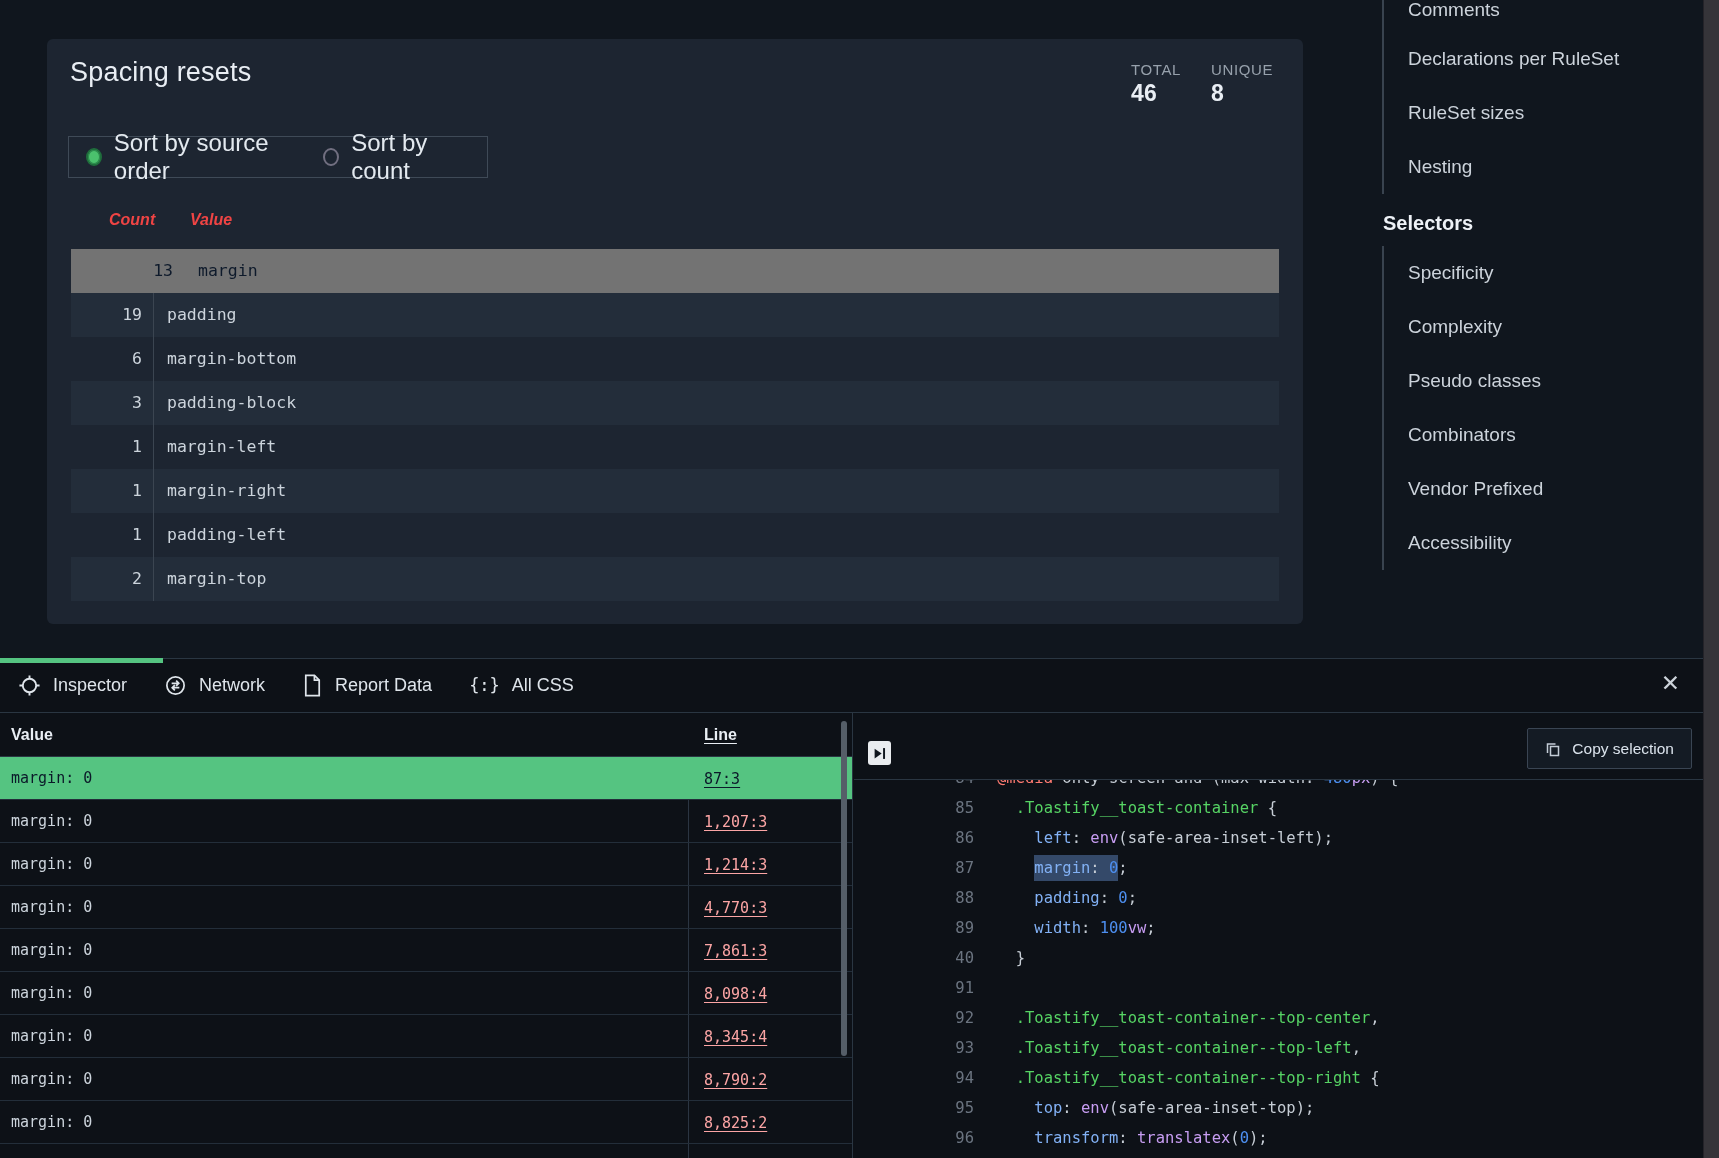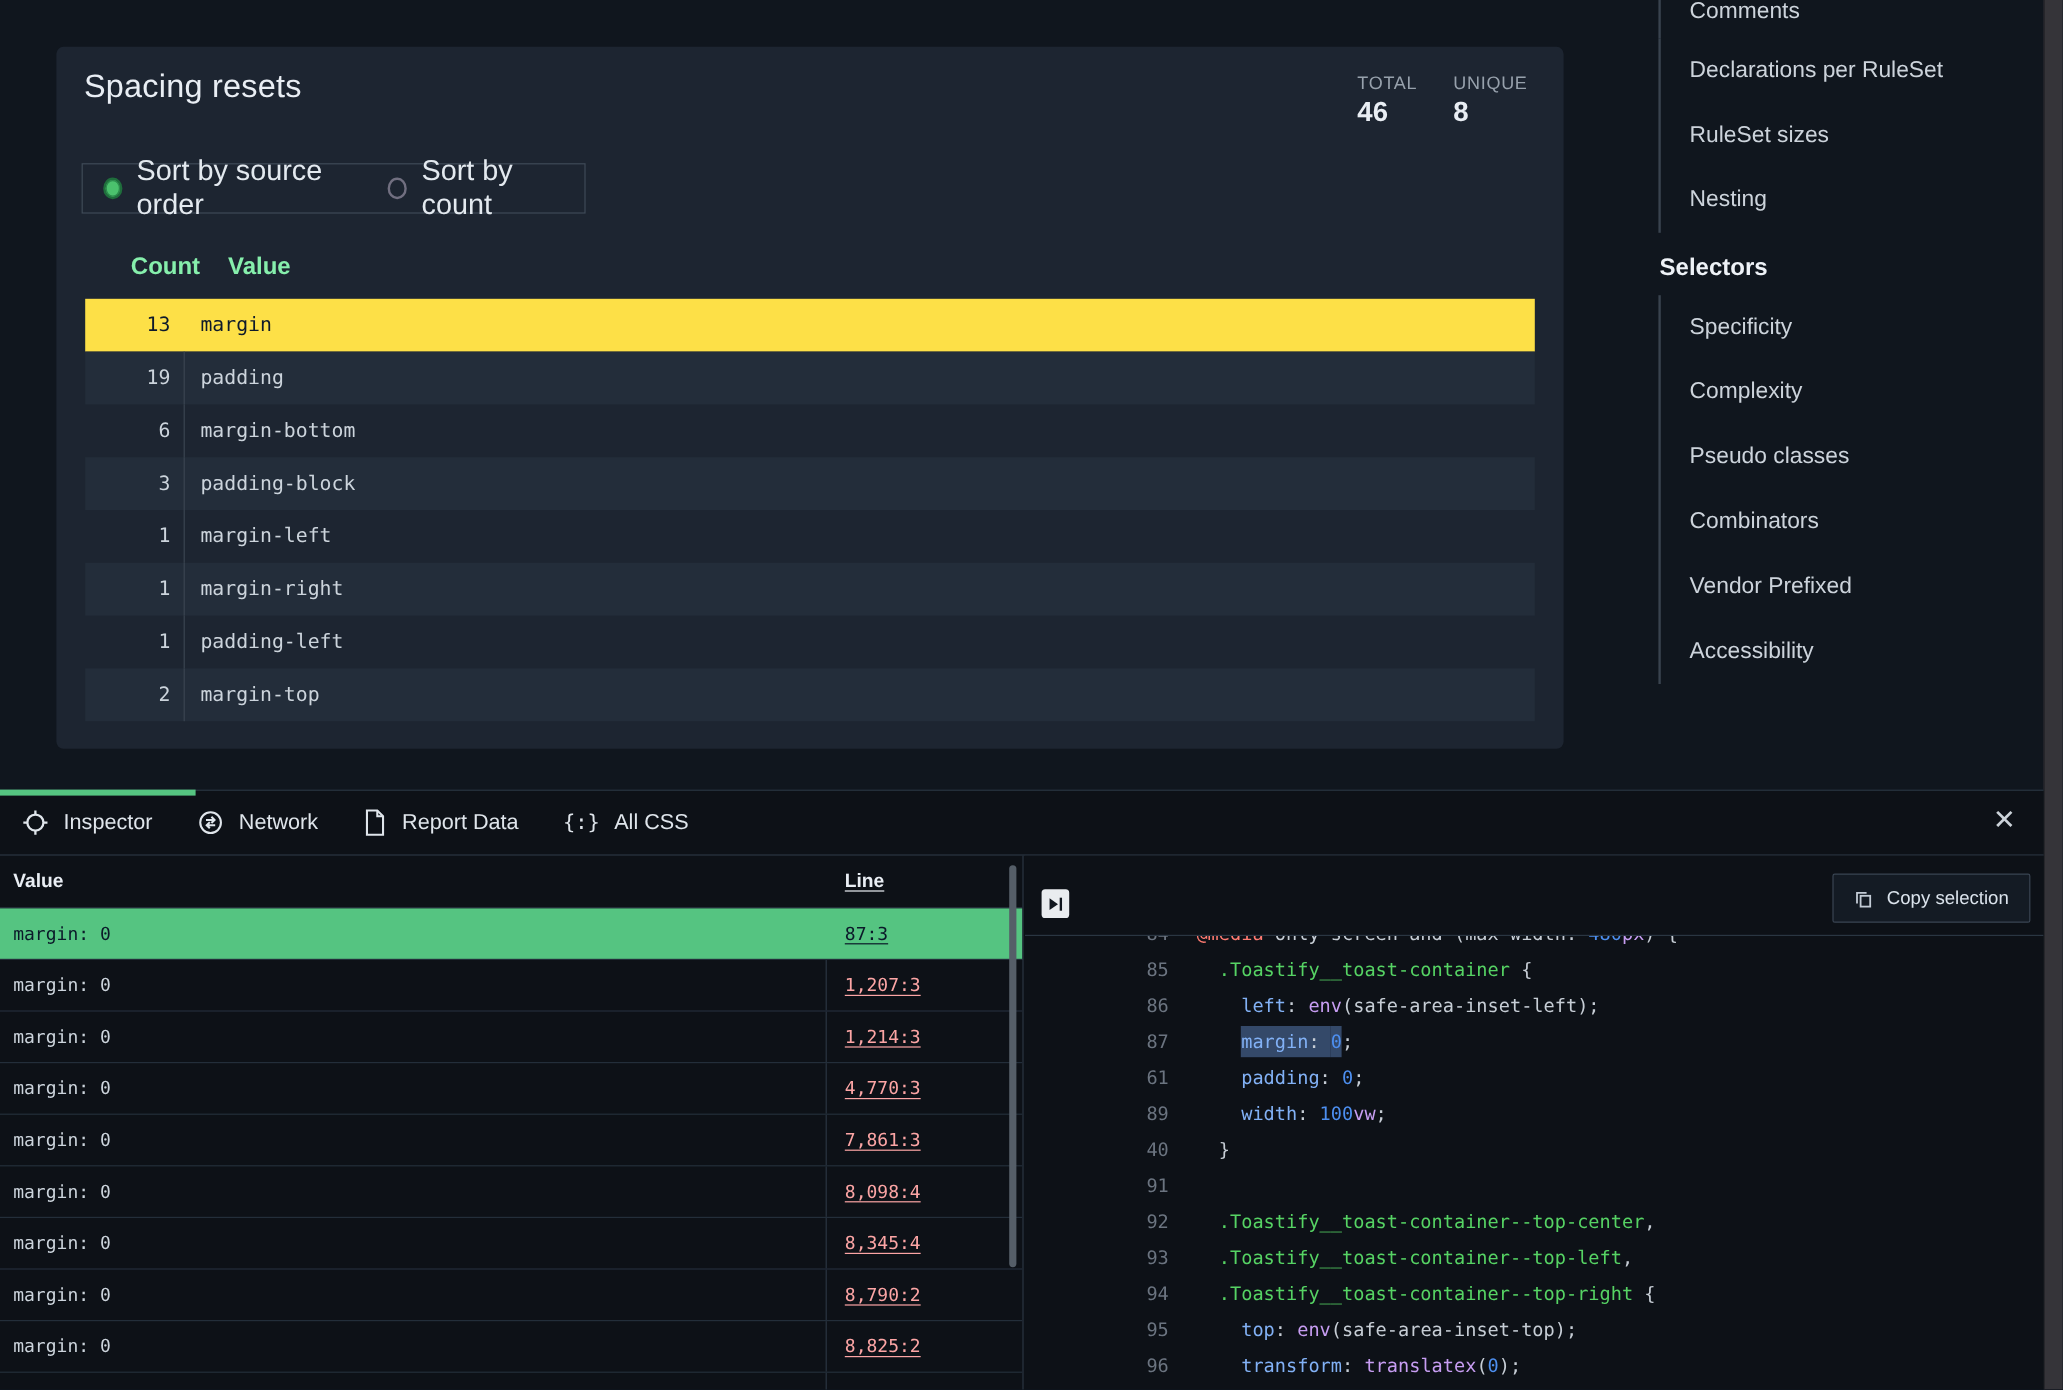--- a/index.html
+++ b/index.html
@@ -11,27 +11,27 @@
   .card { position:absolute; left:47px; top:39px; width:1256px; height:585px; background:#1d2531; border-radius:6px; }
   .card-title { position:absolute; left:23px; top:18px; font-size:27px; font-weight:500; color:#e9eef4; letter-spacing:.2px; }
   .stats { position:absolute; top:22px; right:30px; display:flex; gap:30px; }
   .stat-label { font-size:15px; color:#97a1ac; letter-spacing:.6px; }
   .stat-value { font-size:23px; font-weight:bold; color:#e9eef4; margin-top:2px; }
   .sortbox { position:absolute; left:21px; top:97px; width:420px; height:42px; border:1px solid #3f4a57; display:flex; align-items:center; gap:26px; padding:0 17px; }
   .radio-opt { display:flex; align-items:center; gap:12px; font-size:24px; color:#e3e9ef; cursor:pointer; }
   .radio { width:18px; height:18px; border-radius:50%; }
   .radio.on  { background:#4bc16d; border:2px solid #1f6e3c; box-shadow:inset 0 0 0 1px #2c8a4c; }
   .radio.off { background:transparent; border:2px solid #716f80; }
-  .sp-head { position:absolute; left:47px; top:172px; width:1208px; height:26px; font-size:20px; font-weight:bold; color:#86efac; }
+  .sp-head { position:absolute; left:47px; top:172px; width:1208px; height:26px; font-size:16px; font-weight:bold; color:#ef4444;font-style:italic; }
   .sp-head .h-count { position:absolute; left:15px; }
   .sp-head .h-value { position:absolute; left:96px; }
   .sp-rows { position:absolute; left:24px; top:210px; width:1208px; }
   .sp-row { display:flex; height:44px; line-height:44px; font-size:16.5px; color:#ccd4dc; }
   .sp-row.stripe { background:#232d3a; }
-  .sp-row.hl { background:#fde047; color:#0e1a2b; }
+  .sp-row.hl { background:#737373; color:#0e1a2b;padding-left:31px; }
   .sp-count { width:82px; text-align:right; padding-right:11px; }
   .sp-value { flex:1; padding-left:13px; border-left:1px solid #3b4551; }
   .sp-row.hl .sp-value { border-left-color:transparent; }
 
   
   .sidebar { position:absolute; left:1360px; top:0; width:343px; height:658px; overflow:hidden; }
   .sb-group { border-left:2px solid #39434f; margin-left:22px; }
   .sb-item { padding-left:24px; height:54px; line-height:54px; font-size:19px; color:#ccd3db; cursor:pointer; white-space:nowrap; }
   .sb-group.first { margin-top:-12px; }
   .sb-group.first .sb-item { height:44px; line-height:44px; }
@@ -258,21 +258,21 @@
         </div>
       <div class="pane-thumb"></div>
     </div>
 
     <div class="right-pane">
       <div class="code-lines" id="code-lines">
           <div class="cline"><span class="cnum">84</span><span class="ccode"><span class="tok at">@media</span><span class="tok plain"> only screen and (max-width: </span><span class="tok num">480</span><span class="tok unit">px</span><span class="tok plain">) {</span></span></div>
           <div class="cline"><span class="cnum">85</span><span class="ccode"><span class="tok plain">  </span><span class="tok sel">.Toastify__toast-container</span><span class="tok plain"> {</span></span></div>
           <div class="cline"><span class="cnum">86</span><span class="ccode"><span class="tok plain">    </span><span class="tok prop">left</span><span class="tok plain">: </span><span class="tok fn">env</span><span class="tok plain">(safe-area-inset-left);</span></span></div>
           <div class="cline"><span class="cnum">87</span><span class="ccode"><span class="tok plain">    </span><span class="tok prop hl">margin</span><span class="tok plain hl">: </span><span class="tok num hl">0</span><span class="tok plain">;</span></span></div>
-          <div class="cline"><span class="cnum">61</span><span class="ccode"><span class="tok plain">    </span><span class="tok prop">padding</span><span class="tok plain">: </span><span class="tok num">0</span><span class="tok plain">;</span></span></div>
+          <div class="cline"><span class="cnum">88</span><span class="ccode"><span class="tok plain">    </span><span class="tok prop">padding</span><span class="tok plain">: </span><span class="tok num">0</span><span class="tok plain">;</span></span></div>
           <div class="cline"><span class="cnum">89</span><span class="ccode"><span class="tok plain">    </span><span class="tok prop">width</span><span class="tok plain">: </span><span class="tok num">100</span><span class="tok unit">vw</span><span class="tok plain">;</span></span></div>
           <div class="cline"><span class="cnum">40</span><span class="ccode"><span class="tok plain">  }</span></span></div>
           <div class="cline"><span class="cnum">91</span><span class="ccode"></span></div>
           <div class="cline"><span class="cnum">92</span><span class="ccode"><span class="tok plain">  </span><span class="tok sel">.Toastify__toast-container--top-center</span><span class="tok plain">,</span></span></div>
           <div class="cline"><span class="cnum">93</span><span class="ccode"><span class="tok plain">  </span><span class="tok sel">.Toastify__toast-container--top-left</span><span class="tok plain">,</span></span></div>
           <div class="cline"><span class="cnum">94</span><span class="ccode"><span class="tok plain">  </span><span class="tok sel">.Toastify__toast-container--top-right</span><span class="tok plain"> {</span></span></div>
           <div class="cline"><span class="cnum">95</span><span class="ccode"><span class="tok plain">    </span><span class="tok prop">top</span><span class="tok plain">: </span><span class="tok fn">env</span><span class="tok plain">(safe-area-inset-top);</span></span></div>
           <div class="cline"><span class="cnum">96</span><span class="ccode"><span class="tok plain">    </span><span class="tok prop">transform</span><span class="tok plain">: </span><span class="tok fn">translatex</span><span class="tok plain">(</span><span class="tok num">0</span><span class="tok plain">);</span></span></div>
         </div>
       <div class="code-head">

